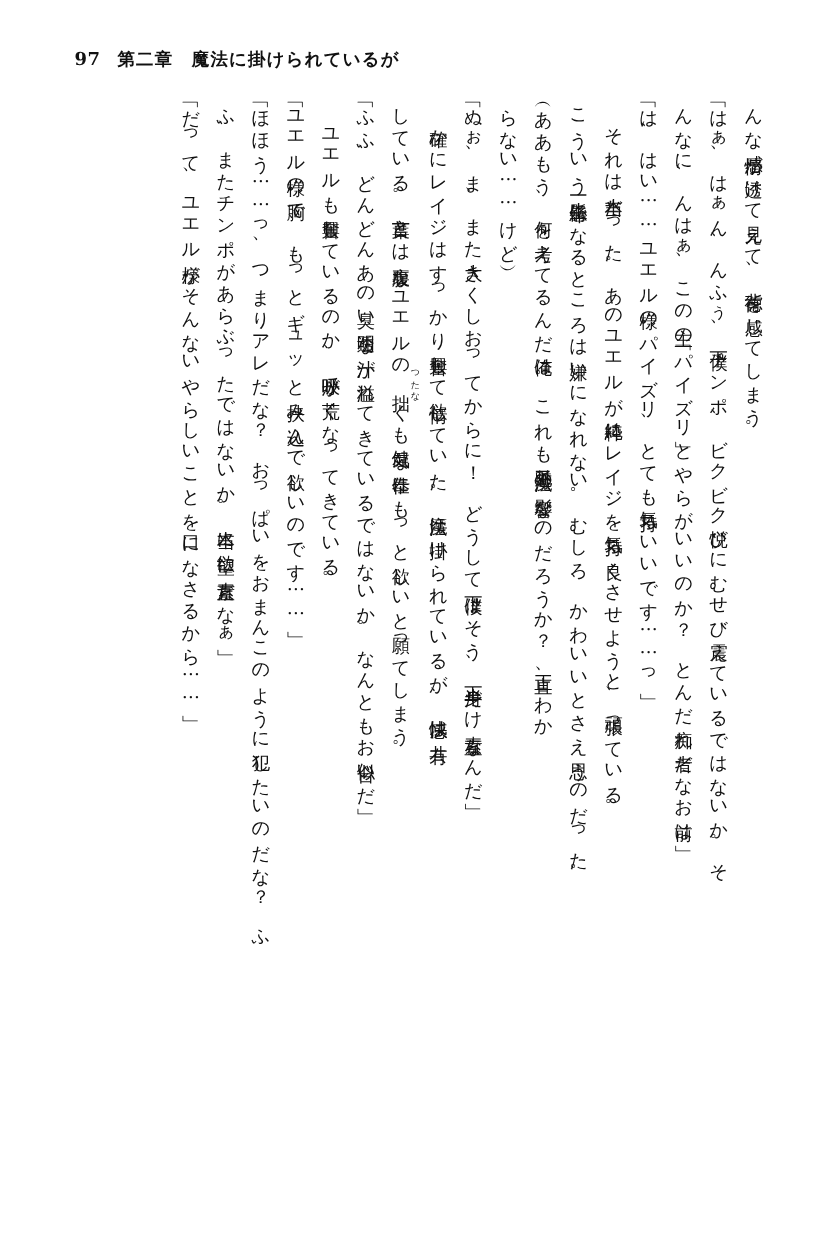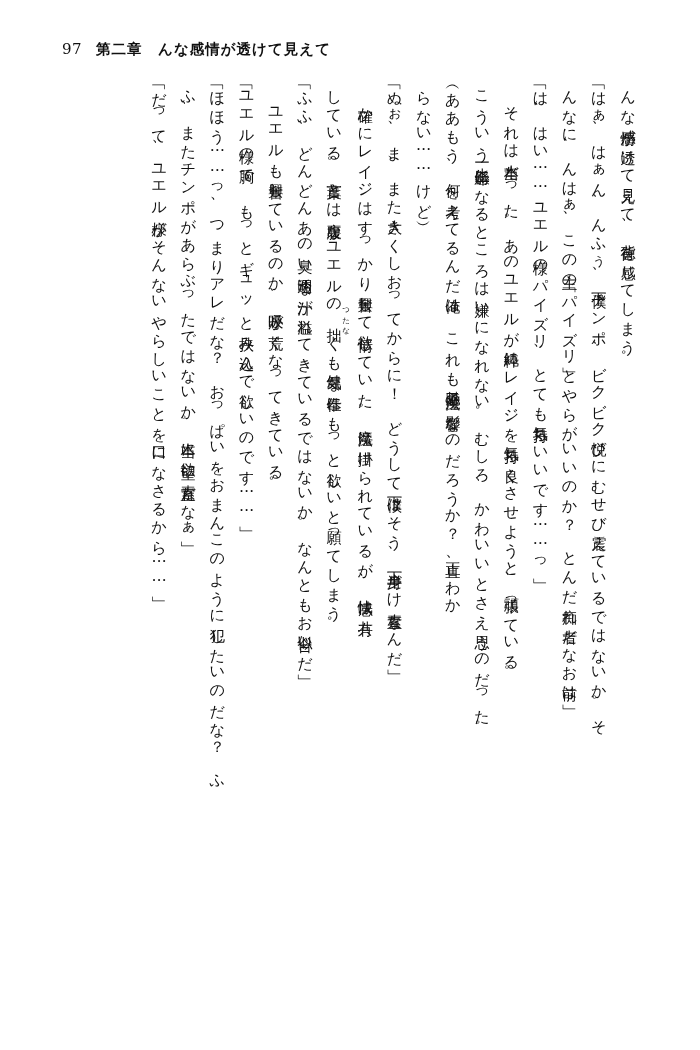--- a/index.html
+++ b/index.html
@@ -28,21 +28,21 @@
     left: 62px;
     right: 62px;
     height: 28px;
     display: flex;
     align-items: baseline;
     gap: 14px;
     white-space: nowrap;
   }
   .page-number {
     font-size: 15px;
-    font-weight: normal;
+    font-weight: bold;
     letter-spacing: 0.5px;
     text-align: center;
   }
   .chapter-title {
     font-size: 14.5px;
     font-weight: bold;
     letter-spacing: 1px;
   }
   
   .body-area {
@@ -78,21 +78,21 @@
     letter-spacing: 0.5px;
   }
 </style>
 </head>
 <body>
 
 <div class="page">
 
   <div class="header">
     <span class="page-number">97</span>
-    <span class="chapter-title">第二章　んな感情が透けて見えて</span>
+    <span class="chapter-title">第二章　魔法に掛けられているが</span>
   </div>
 
   <div class="body-area">
     <div class="vtext">
       <span class="vline">んな感情が透けて見えて、背徳を感じてしまう。</span>
       <span class="vline">「はぁ、はぁん、んふぅ、下僕チンポ、ビクビク悦びにむせび震えているではないか。そ</span>
       <span class="vline">んなに、んはぁ、この主の「パイズリ」とやらがいいのか？　とんだ痴れ者だなお前は」</span>
       <span class="vline">「は、はい……ユエル様のパイズリ、とても気持ちいいです……っ」</span>
       <span class="vline">　それは本当だった。あのユエルが純粋にレイジを気持ち良くさせようと、頑張っている。</span>
       <span class="vline">こういう一生懸命になるところは嫌いになれない。むしろ、かわいいとさえ思うのだった。</span>

